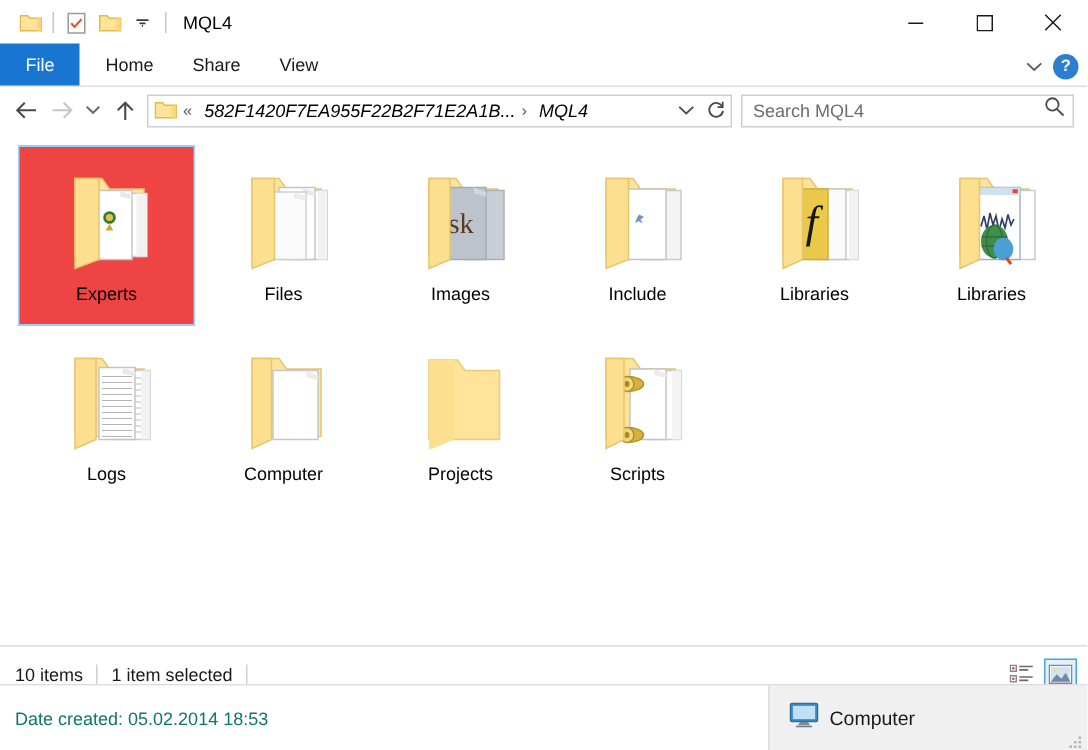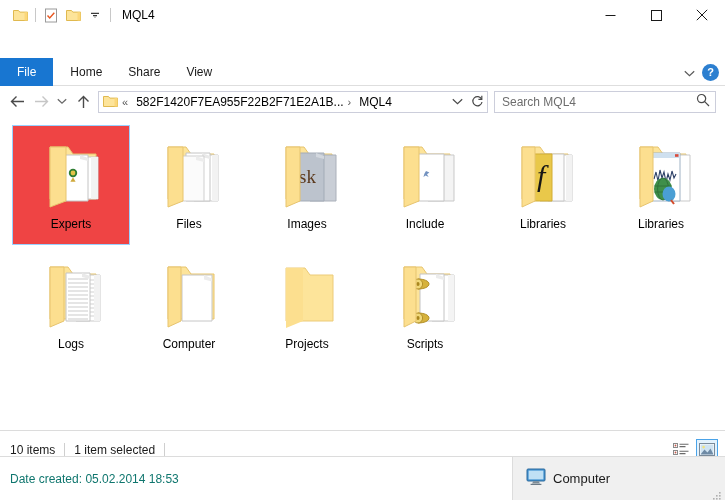--- a/index.html
+++ b/index.html
@@ -76,24 +76,23 @@
     justify-content: center;
     background: transparent;
   }
 
   
   .ribbon {
     height: 28px;
     background: #ffffff;
     border-bottom: 1px solid #dedede;
     display: flex;
-    align-items: center;
+    align-items: flex-end;
     flex: none;
     position: relative;
-    margin-top: 28px;
   }
 
   .tab {
     display: flex;
     align-items: center;
     justify-content: center;
     padding: 0 13px;
     font-size: 12px;
     color: #1a1a1a;
     height: 28px;
@@ -162,20 +161,21 @@
     padding-left: 4px;
     min-width: 0;
   }
 
   .crumb-text {
     font-size: 12px;
     color: #000000;
     margin-left: 4px;
     white-space: nowrap;
     overflow: hidden;
+    font-style: italic;
   }
 
   .crumb-chev {
     color: #555;
     font-size: 11px;
     margin: 0 4px;
   }
 
   .crumb-spacer { flex: 1; }
 

